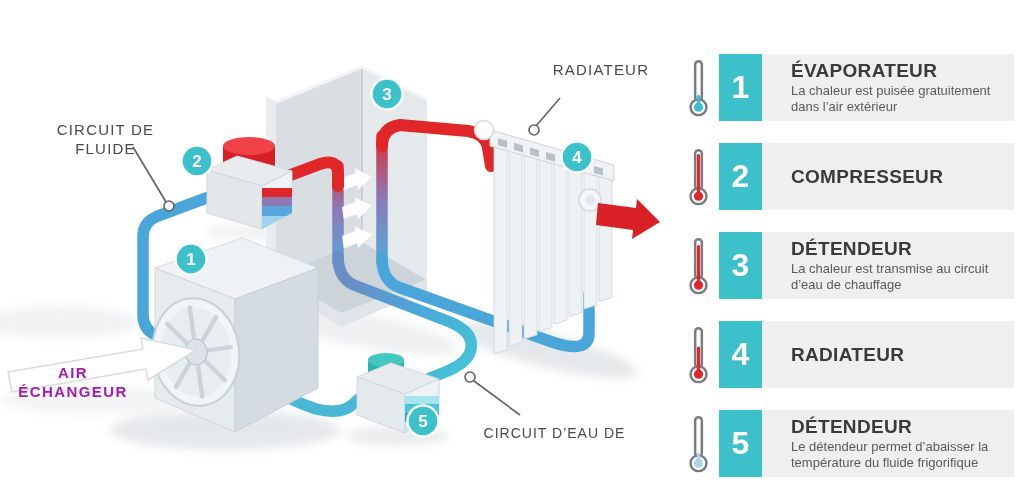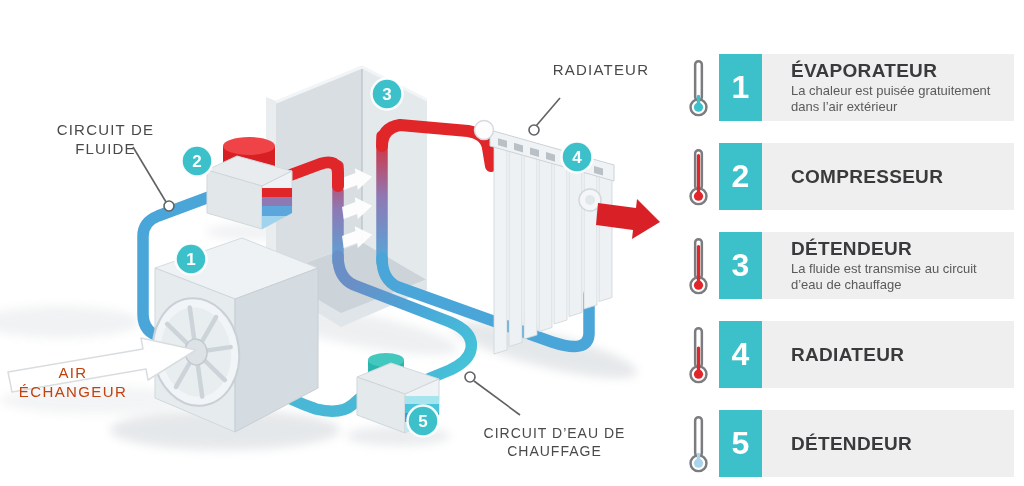--- a/index.html
+++ b/index.html
@@ -2,21 +2,21 @@
 <html><head>
 <meta charset="utf-8">
 <style>
   html,body{margin:0;padding:0;background:#fff;}
   .stage{position:relative;width:1024px;height:486px;background:#fff;overflow:hidden;
          font-family:"Liberation Sans",sans-serif;}
   svg{display:block;}
   
   .dlabel{position:absolute;text-align:center;font-size:15px;line-height:19px;
           letter-spacing:1.2px;color:#48494b;font-weight:500;}
-  .dlabel.bold{font-weight:400;color:#c2410c;letter-spacing:1.4px;}
+  .dlabel.bold{font-weight:700;color:#a21caf;letter-spacing:1.4px;}
   .dlabel.small{font-size:14px;line-height:18px;letter-spacing:1px;text-align:center;}
   
   .legend{position:absolute;left:687px;top:54px;width:327px;}
   .lrow{display:flex;align-items:center;height:67px;margin-bottom:22px;}
   .lrow:last-child{margin-bottom:0;}
   .therm{width:23px;height:60px;flex:0 0 23px;margin-right:9px;}
   .lnum{width:43px;height:67px;flex:0 0 43px;color:#fff;font-size:32px;font-weight:700;
         display:flex;align-items:center;justify-content:center;background:#3cc0ca;}
   .lpanel{flex:1;height:67px;background:#efefef;padding:0 8px 0 29px;
           display:flex;flex-direction:column;justify-content:center;}
@@ -215,21 +215,20 @@
   </div>
   <div class="dlabel" style="left:512px;top:60px;width:178px;">
     <div>RADIATEUR</div>
   </div>
   <div class="dlabel bold" style="left:18px;top:363px;width:110px;">
     <div>AIR</div>
     <div>ÉCHANGEUR</div>
   </div>
   <div class="dlabel small" style="left:462px;top:424px;width:185px;">
     <div>CIRCUIT D’EAU DE</div>
-    <div>CHAUFFAGE</div>
   </div>
 
   <div class="legend">
 
     <div class="lrow">
       <svg class="therm" viewBox="0 0 24 62">
         <circle cx="12" cy="51" r="8.3" fill="#fff" stroke="#7b7c7f" stroke-width="2.6"></circle>
         <rect x="8.5" y="3" width="7" height="41" rx="3.5" fill="#fff" stroke="#7b7c7f" stroke-width="2.6"></rect>
         <rect x="10.3" y="38" width="3.4" height="12" rx="1.7" fill="#3cc0ca"></rect>
         <circle cx="12" cy="51" r="4.8" fill="#3cc0ca"></circle>
@@ -257,21 +256,21 @@
     <div class="lrow">
       <svg class="therm" viewBox="0 0 24 62">
         <circle cx="12" cy="51" r="8.3" fill="#fff" stroke="#7b7c7f" stroke-width="2.6"></circle>
         <rect x="8.5" y="3" width="7" height="41" rx="3.5" fill="#fff" stroke="#7b7c7f" stroke-width="2.6"></rect>
         <rect x="10.3" y="9" width="3.4" height="41" rx="1.7" fill="#e1262b"></rect>
         <circle cx="12" cy="51" r="4.8" fill="#e1262b"></circle>
       </svg>
       <div class="lnum">3</div>
       <div class="lpanel">
         <div class="ltitle">DÉTENDEUR</div>
-        <div class="ldesc">La fluide est transmise au circuit d’eau de chauffage</div>
+        <div class="ldesc">La chaleur est transmise au circuit d’eau de chauffage</div>
       </div>
     </div>
 
     <div class="lrow">
       <svg class="therm" viewBox="0 0 24 62">
         <circle cx="12" cy="51" r="8.3" fill="#fff" stroke="#7b7c7f" stroke-width="2.6"></circle>
         <rect x="8.5" y="3" width="7" height="41" rx="3.5" fill="#fff" stroke="#7b7c7f" stroke-width="2.6"></rect>
         <rect x="10.3" y="22" width="3.4" height="28" rx="1.7" fill="#e1262b"></rect>
         <circle cx="12" cy="51" r="4.8" fill="#e1262b"></circle>
       </svg>
@@ -284,17 +283,18 @@
     <div class="lrow">
       <svg class="therm" viewBox="0 0 24 62">
         <circle cx="12" cy="51" r="8.3" fill="#fff" stroke="#7b7c7f" stroke-width="2.6"></circle>
         <rect x="8.5" y="3" width="7" height="41" rx="3.5" fill="#fff" stroke="#7b7c7f" stroke-width="2.6"></rect>
         <rect x="10.3" y="40" width="3.4" height="10" rx="1.7" fill="#a9d4ec"></rect>
         <circle cx="12" cy="51" r="4.8" fill="#a9d4ec"></circle>
       </svg>
       <div class="lnum">5</div>
       <div class="lpanel">
         <div class="ltitle">DÉTENDEUR</div>
+        <div class="ldesc">Le détendeur permet d’abaisser la température du fluide frigorifique</div>
       </div>
     </div>
 
   </div>
 </div>
 
 </body></html>

